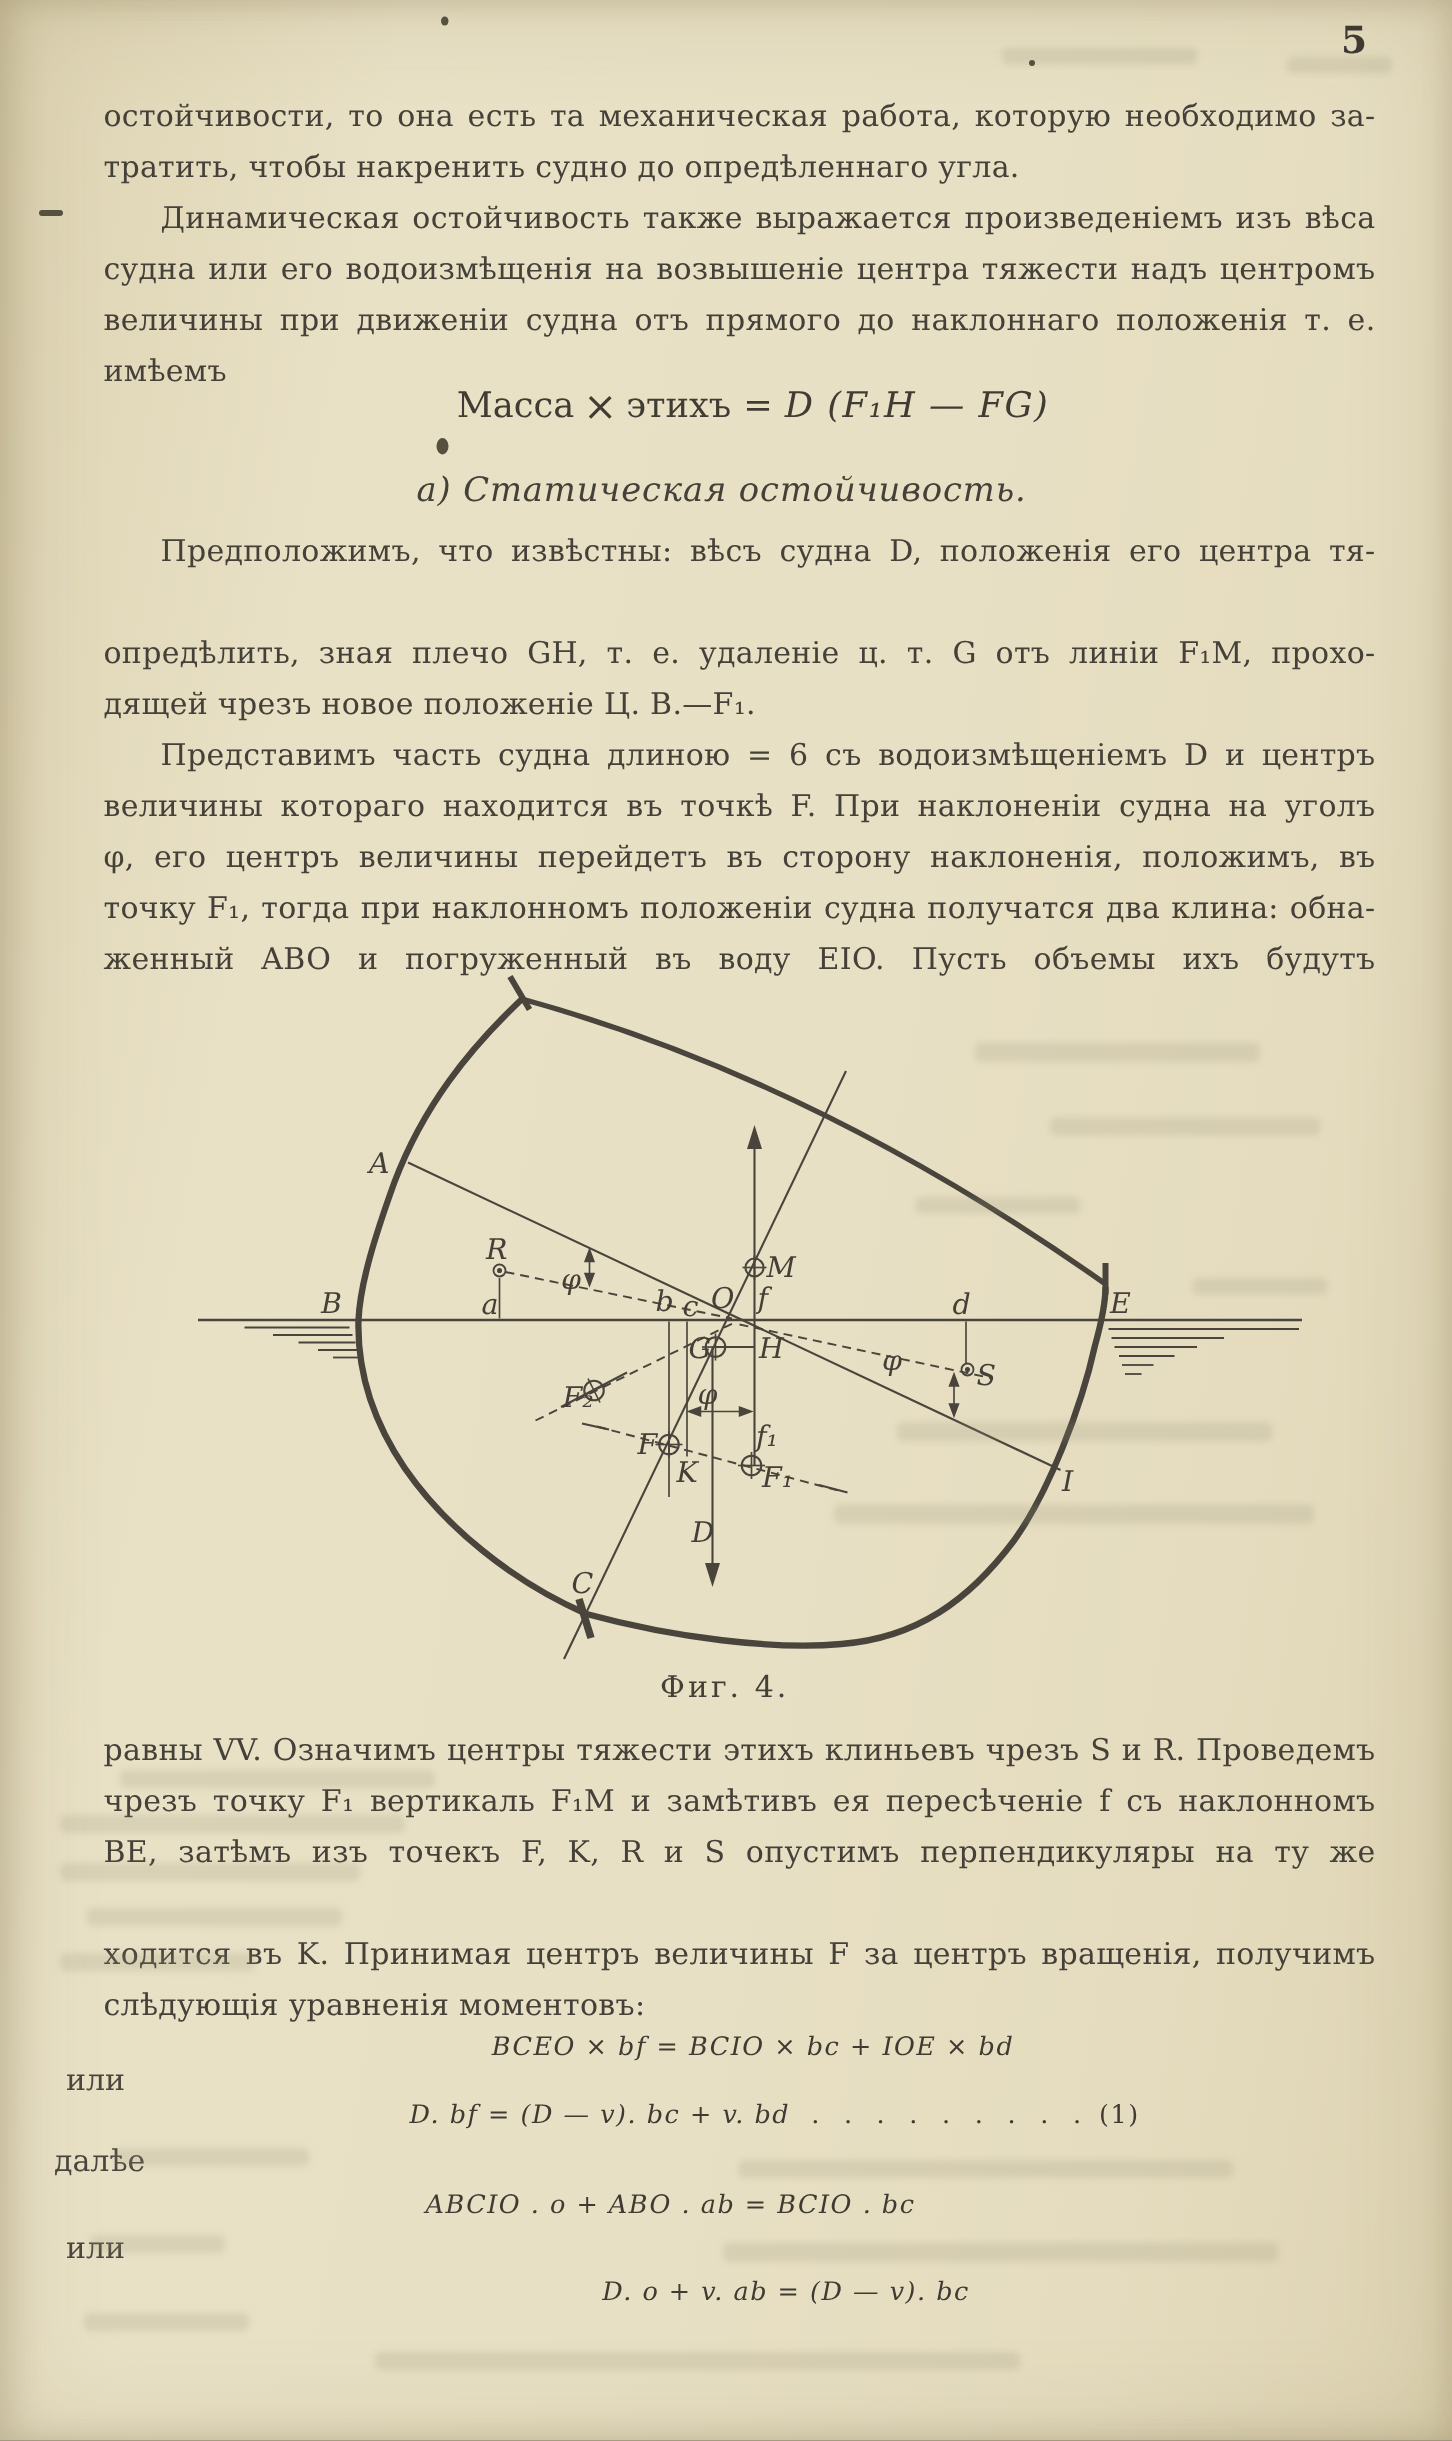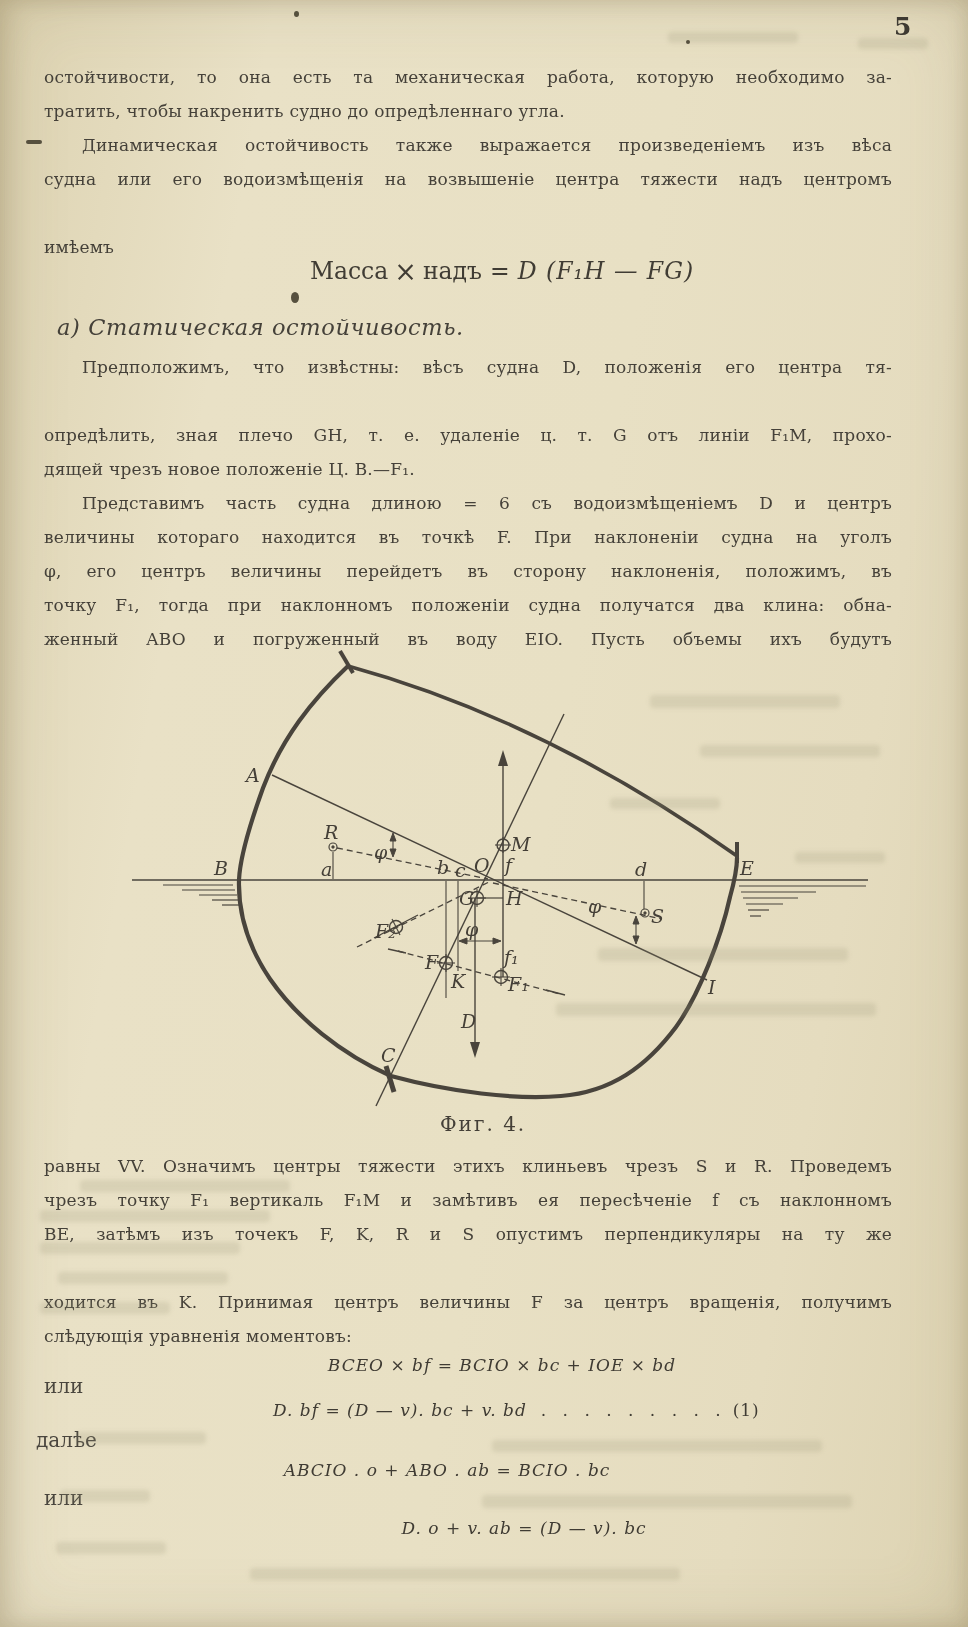--- a/index.html
+++ b/index.html
@@ -3,25 +3,25 @@
 <meta charset="utf-8">
 <style>
   html,body{margin:0;padding:0;background:#9a917a;}
   .page{
     position:relative;width:968px;height:1627px;overflow:hidden;
     background:linear-gradient(100deg,#ddd3b2 0%,#e9e1c6 22%,#e8e0c4 55%,#e5dcbf 80%,#ddd3b2 100%);
     box-shadow:inset 0 0 70px rgba(118,100,58,.18), inset 10px 0 22px rgba(104,88,50,.16), inset -6px 0 16px rgba(104,88,50,.10);
     font-family:"DejaVu Serif","Liberation Serif",serif;
     color:#454139;
   }
-  .ln{position:absolute;left:44px;width:848px;font-size:17px;line-height:27px;letter-spacing:.2px;}
+  .ln{position:absolute;left:69px;width:848px;font-size:20px;line-height:27px;letter-spacing:.2px;}
   .j{text-align:justify;text-align-last:justify;}
   .ind{text-indent:38px;}
   .pagenum{position:absolute;left:894px;top:12px;font-size:25px;font-weight:bold;color:#3e3a32;}
-  .heading{position:absolute;left:57px;width:848px;font-style:italic;font-size:22.5px;letter-spacing:.6px;}
+  .heading{position:absolute;left:57px;width:848px;text-align:center;font-style:italic;font-size:22.5px;letter-spacing:.6px;}
   .eqrow{position:absolute;left:57px;width:890px;text-align:center;font-size:23.5px;color:#403c34;}
   .eqrow .rm{font-style:normal;}
   .eqrow .it{font-style:italic;letter-spacing:1px;margin-top:24px;}
   .bigx{font-size:27px;vertical-align:-2px;padding:0 6px;}
   .eqs{padding:0 8px;}
   .meq{position:absolute;font-style:italic;font-size:17px;letter-spacing:1px;color:#3f3b33;white-space:nowrap;}
   .meq.center1{left:57px;width:890px;text-align:center;}
   .meq.center3{left:57px;width:780px;text-align:center;}
   .meq.center4{left:100px;width:848px;text-align:center;}
   .dots{font-style:normal;word-spacing:11px;padding-left:14px;letter-spacing:0;}
@@ -39,24 +39,25 @@
 
 <div class="page">
 
   <div class="pagenum">5</div>
 
   <div class="ln j" style="top:64px">остойчивости, то она есть та механическая работа, которую необходимо за-</div>
   <div class="ln" style="top:98px">тратить, чтобы накренить судно до опредѣленнаго угла.</div>
 
   <div class="ln j ind" style="top:132px">Динамическая остойчивость также выражается произведеніемъ изъ вѣса</div>
   <div class="ln j" style="top:166px">судна или его водоизмѣщенія на возвышеніе центра тяжести надъ центромъ</div>
+  <div class="ln j" style="top:200px">величины при движеніи судна отъ прямого до наклоннаго положенія т. е.</div>
   <div class="ln" style="top:234px">имѣемъ</div>
 
   <div class="eqrow" style="top:256px">
-    <span class="rm">Масса</span><span class="bigx">×</span><span class="rm">надъ</span><span class="eqs">=</span><span class="it">D (F₁H — FG)</span>
+    <span class="rm">Масса</span><span class="bigx">×</span><span class="rm">этихъ</span><span class="eqs">=</span><span class="it">D (F₁H — FG)</span>
   </div>
 
   <div class="heading" style="top:314px">а) Статическая остойчивость.</div>
 
   <div class="ln j ind" style="top:354px">Предположимъ, что извѣстны: вѣсъ судна D, положенія его центра тя-</div>
   <div class="ln j" style="top:422px">опредѣлить, зная плечо GH, т. е. удаленіе ц. т. G отъ линіи F₁M, прохо-</div>
   <div class="ln" style="top:456px">дящей чрезъ новое положеніе Ц. В.—F₁.</div>
 
   <div class="ln j ind" style="top:490px">Представимъ часть судна длиною = 6 съ водоизмѣщеніемъ D и центръ</div>
   <div class="ln j" style="top:524px">величины котораго находится въ точкѣ F. При наклоненіи судна на уголъ</div>

